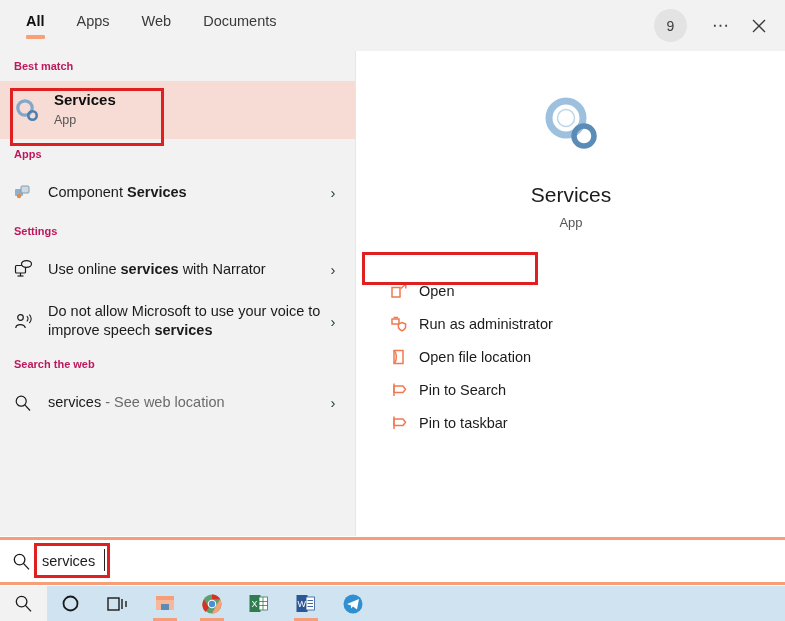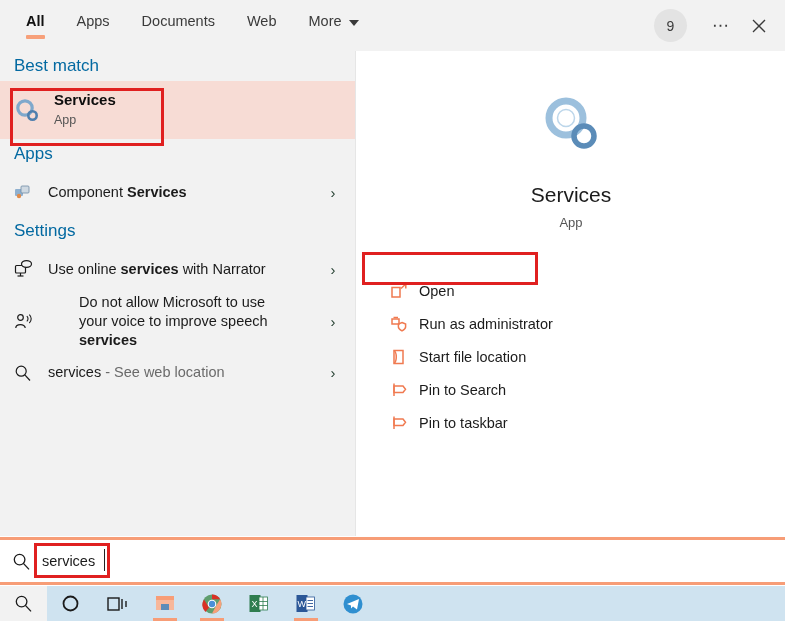--- a/index.html
+++ b/index.html
@@ -66,37 +66,37 @@
     background: #f2f2f2;
     border-right: 1px solid #e6e6e6;
   }
   .right-pane {
     position: absolute; left: 357px; top: 0; width: 428px; height: 485px;
     background: #ffffff;
   }
 
   
   .section-title {
-    font-size: 17px; font-weight: normal; color: #0369a1;
+    font-size: 11px; font-weight: bold; color: #be185d;
     padding: 0 0 0 14px; display: flex; align-items: center; height: 30px;
   }
   .row {
     display: flex; align-items: center;
     height: 47px; padding-left: 14px; padding-right: 14px;
     position: relative;
   }
   .row.selected { background: #f7dcd5; }
   .row .ricon {
     width: 34px; min-width: 34px; display: flex; align-items: center; justify-content: flex-start;
   }
   .row .rtext { flex: 1; font-size: 14.5px; color: #1b1b1b; line-height: 19px; }
   .row .rtitle { font-size: 15px; color: #0d0d0d; font-weight: bold; }
   .row .rsub { font-size: 12.5px; color: #555; margin-top: 2px; }
   .chev { color: #1f3b2c; font-size: 15px; width: 16px; text-align: center; }
-  .row.tall { height: 56px; gap: 31px; }
+  .row.tall { height: 56px; }
 
   .bestmatch-row { height: 58px; }
   .bestmatch-row .ricon { width: 40px; min-width: 40px; }
 
   
   .redbox {
     position: absolute; border: 3px solid #e02020; pointer-events: none;
   }
   #redbox-bestmatch { left: 10px; top: 88px; width: 154px; height: 58px; }
   #redbox-open { left: 362px; top: 252px; width: 176px; height: 33px; }
@@ -166,28 +166,24 @@
   <div class="header">
     <div class="tabs">
       <div class="tab active">
         <span>All</span>
         <span class="underline"></span>
       </div>
       <div class="tab">
         <span>Apps</span>
       </div>
       <div class="tab">
+        <span>Web</span>
+      </div>
+      <div class="tab">
         <span>Documents</span>
-      </div>
-      <div class="tab">
-        <span>Web</span>
-      </div>
-      <div class="tab">
-        <span>More</span>
-        <span class="caret"></span>
       </div>
     </div>
 
     <div class="header-right">
       <div class="avatar">
         <span>9</span>
       </div>
       <div class="hdr-btn">
         <span class="dots">⋯</span>
       </div>
@@ -256,20 +252,21 @@
             <circle cx="6.5" cy="5.5" r="2.8" fill="none" stroke="#1b1b1b" stroke-width="1.2"></circle>
             <path d="M1.8 16 C1.8 11.5 11.2 11.5 11.2 16" fill="none" stroke="#1b1b1b" stroke-width="1.2"></path>
             <path d="M12.8 4.2 A3.4 3.4 0 0 1 12.8 9.4" fill="none" stroke="#1b1b1b" stroke-width="1.1"></path>
             <path d="M15.3 2.6 A5.6 5.6 0 0 1 15.3 11" fill="none" stroke="#1b1b1b" stroke-width="1.1"></path>
           </svg>
         </div>
         <div class="rtext"><span>Do not allow Microsoft to use your voice to improve speech </span><b>services</b></div>
         <div class="chev">›</div>
       </div>
 
+      <div class="section-title">Search the web</div>
 
       <div class="row">
         <div class="ricon">
           <svg width="18" height="18" viewBox="0 0 18 18">
             <circle cx="7.2" cy="7.2" r="5" fill="none" stroke="#1b1b1b" stroke-width="1.2"></circle>
             <line x1="10.8" y1="10.8" x2="16" y2="16.5" stroke="#1b1b1b" stroke-width="1.2"></line>
           </svg>
         </div>
         <div class="rtext"><span>services</span><span style="color:#6a6a6a"> - See web location</span></div>
         <div class="chev">›</div>
@@ -314,21 +311,21 @@
           <div class="alabel">Run as administrator</div>
         </div>
 
         <div class="action">
           <div class="aicon">
             <svg width="18" height="18" viewBox="0 0 18 18">
               <path d="M4 2.5 H13 V15.5 H4 Z" fill="none" stroke="#f07a50" stroke-width="1.5"></path>
               <path d="M4 2.5 C7 4.5 7 13.5 4 15.5" fill="none" stroke="#f07a50" stroke-width="1.5"></path>
             </svg>
           </div>
-          <div class="alabel">Start file location</div>
+          <div class="alabel">Open file location</div>
         </div>
 
         <div class="action">
           <div class="aicon">
             <svg width="20" height="18" viewBox="0 0 20 18">
               <path d="M5 5 H14 L16.5 8.2 L14 11.4 H5 Z" fill="none" stroke="#f07a50" stroke-width="1.5"></path>
               <line x1="5" y1="2.5" x2="5" y2="15" stroke="#f07a50" stroke-width="1.5"></line>
             </svg>
           </div>
           <div class="alabel">Pin to Search</div>

